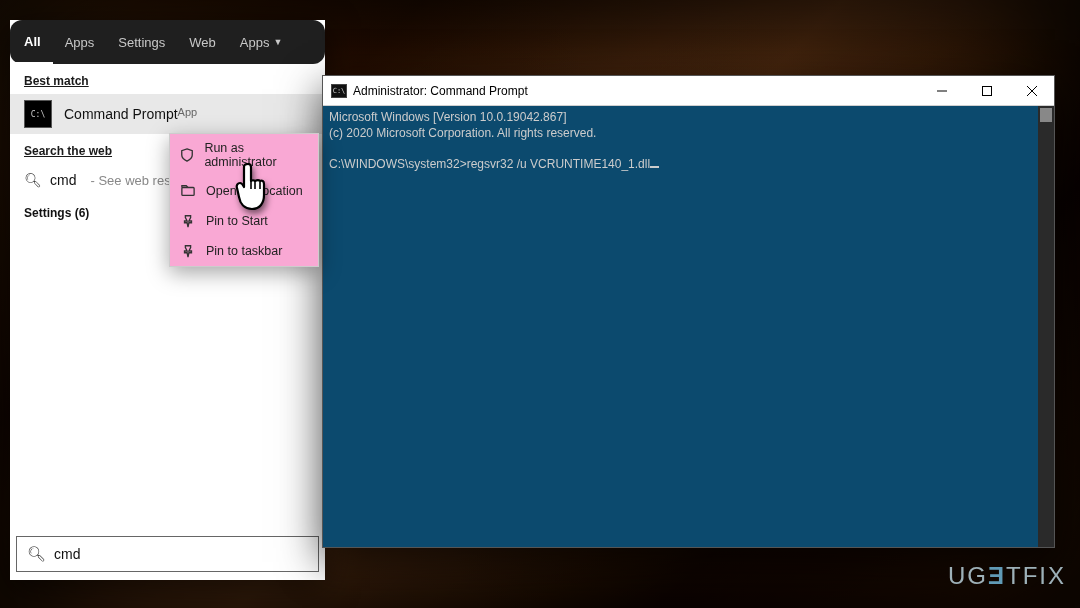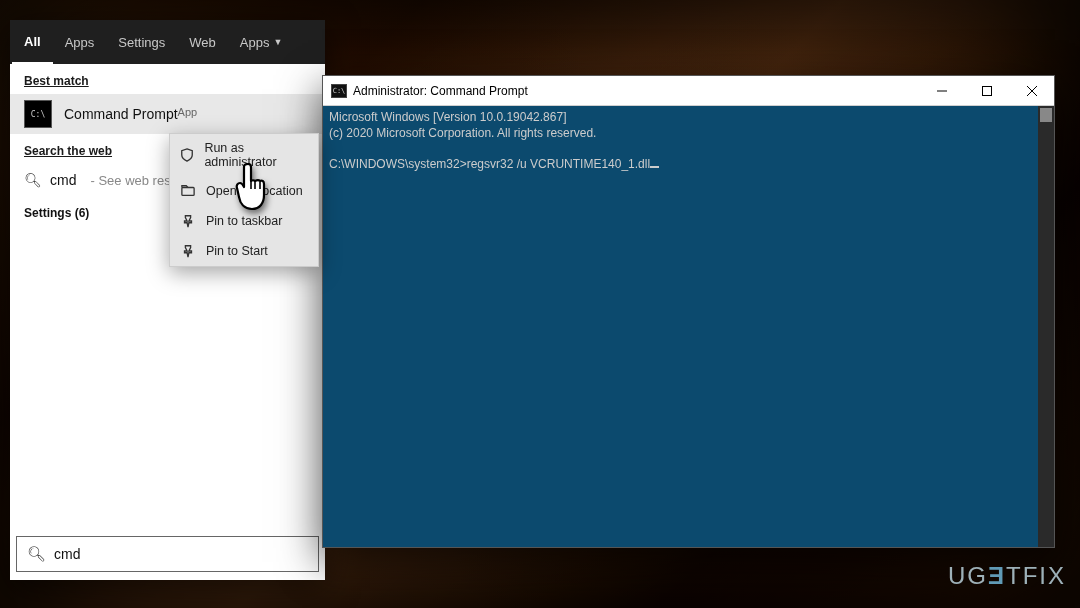--- a/index.html
+++ b/index.html
@@ -18,21 +18,21 @@
   .vignette { position:absolute; inset:0; box-shadow: inset 0 0 120px 40px rgba(0,0,0,0.85); }
 
   
   .search-panel {
     position: absolute; left: 10px; top: 20px; width: 315px; height: 560px;
     background: #fff; box-shadow: 0 8px 30px rgba(0,0,0,0.6);
     display: flex; flex-direction: column;
   }
   .search-tabs {
     display: flex; align-items: center; background: #1f1f1f; height: 44px;
-    padding: 0 2px; gap: 0; color: #c8c8c8; font-size: 13px;
+    padding: 0 2px; gap: 0; color: #c8c8c8; font-size: 13px; border-radius: 12px;
   }
   .search-tab { padding: 0 12px; height:44px; display:flex; align-items:center; cursor:pointer; }
   .search-tab.active { color:#fff; border-bottom: 2px solid #fff; font-weight:600; }
   .search-tab .chev { margin-left:4px; font-size:9px; }
 
   .section-label {
     font-size: 12px; font-weight: 600; color: #1a1a1a;
     padding: 10px 14px 6px 14px;
     text-decoration: underline;
   }
@@ -63,21 +63,21 @@
     margin: 0 6px 8px 6px; height: 36px; border:1px solid #666;
     display:flex; align-items:center; gap:8px; padding:0 10px; background:#fff;
   }
   .search-box .mag { color:#333; font-size:15px; }
   .search-box input {
     border:none; outline:none; flex:1; font-size:14px; color:#111; font-family:inherit;
   }
 
   
   .ctx-menu {
-    position:absolute; left:169px; top:133px; width:150px; background:#e5e5e5;
+    position:absolute; left:169px; top:133px; width:150px; background:#f9a8d4;
     border:1px solid #ccc; box-shadow:0 6px 20px rgba(0,0,0,0.35);
     font-size:12.5px; color:#222; z-index:5;
   }
   .ctx-item { display:flex; align-items:center; gap:10px; padding:7px 10px; cursor:pointer; }
   .ctx-icon { width:16px; height:16px; display:flex; align-items:center; justify-content:center; color:#333; }
   .ctx-icon svg { width:14px; height:14px; stroke:#333; fill:none; stroke-width:1.5; }
 
   
   .pointer {
     position:absolute; left:230px; top:163px; z-index:10;
@@ -181,29 +181,29 @@
         </svg>
     </span>
     <span>Open file location</span>
   </div>
   <div class="ctx-item">
     <span class="ctx-icon">
       <svg viewBox="0 0 16 16">
           <path d="M5 2 H11 V4 L9 8 H12 V10 H9 L8 15 L7 10 H4 V8 H7 L5 4 Z"></path>
         </svg>
     </span>
+    <span>Pin to Start</span>
+  </div>
+  <div class="ctx-item">
+    <span class="ctx-icon">
+      <svg viewBox="0 0 16 16">
+          <path d="M5 2 H11 V4 L9 8 H12 V10 H9 L8 15 L7 10 H4 V8 H7 L5 4 Z"></path>
+        </svg>
+    </span>
     <span>Pin to taskbar</span>
-  </div>
-  <div class="ctx-item">
-    <span class="ctx-icon">
-      <svg viewBox="0 0 16 16">
-          <path d="M5 2 H11 V4 L9 8 H12 V10 H9 L8 15 L7 10 H4 V8 H7 L5 4 Z"></path>
-        </svg>
-    </span>
-    <span>Pin to Start</span>
   </div>
 </div>
 
 <svg class="pointer" width="46" height="52" viewBox="0 0 46 52">
   <path d="M14 4 C14 2 16 1 18 1 C20 1 21 2 21 4 V18 C22 17 24 17 25 18 C27 17 29 17 30 18 C32 17 34 18 34 21 V32 C34 40 30 46 22 46 C14 46 10 40 9 34 L7 25 C6 22 8 20 10 20 C12 20 13 22 14 24 Z" fill="#fff" stroke="#000" stroke-width="2.2" stroke-linejoin="round"></path>
   <path d="M21 18 V26 M25 18 V26 M30 19 V26" stroke="#000" stroke-width="1.6" fill="none"></path>
 </svg>
 
 <div class="cmd-window">
   <div class="cmd-titlebar">

